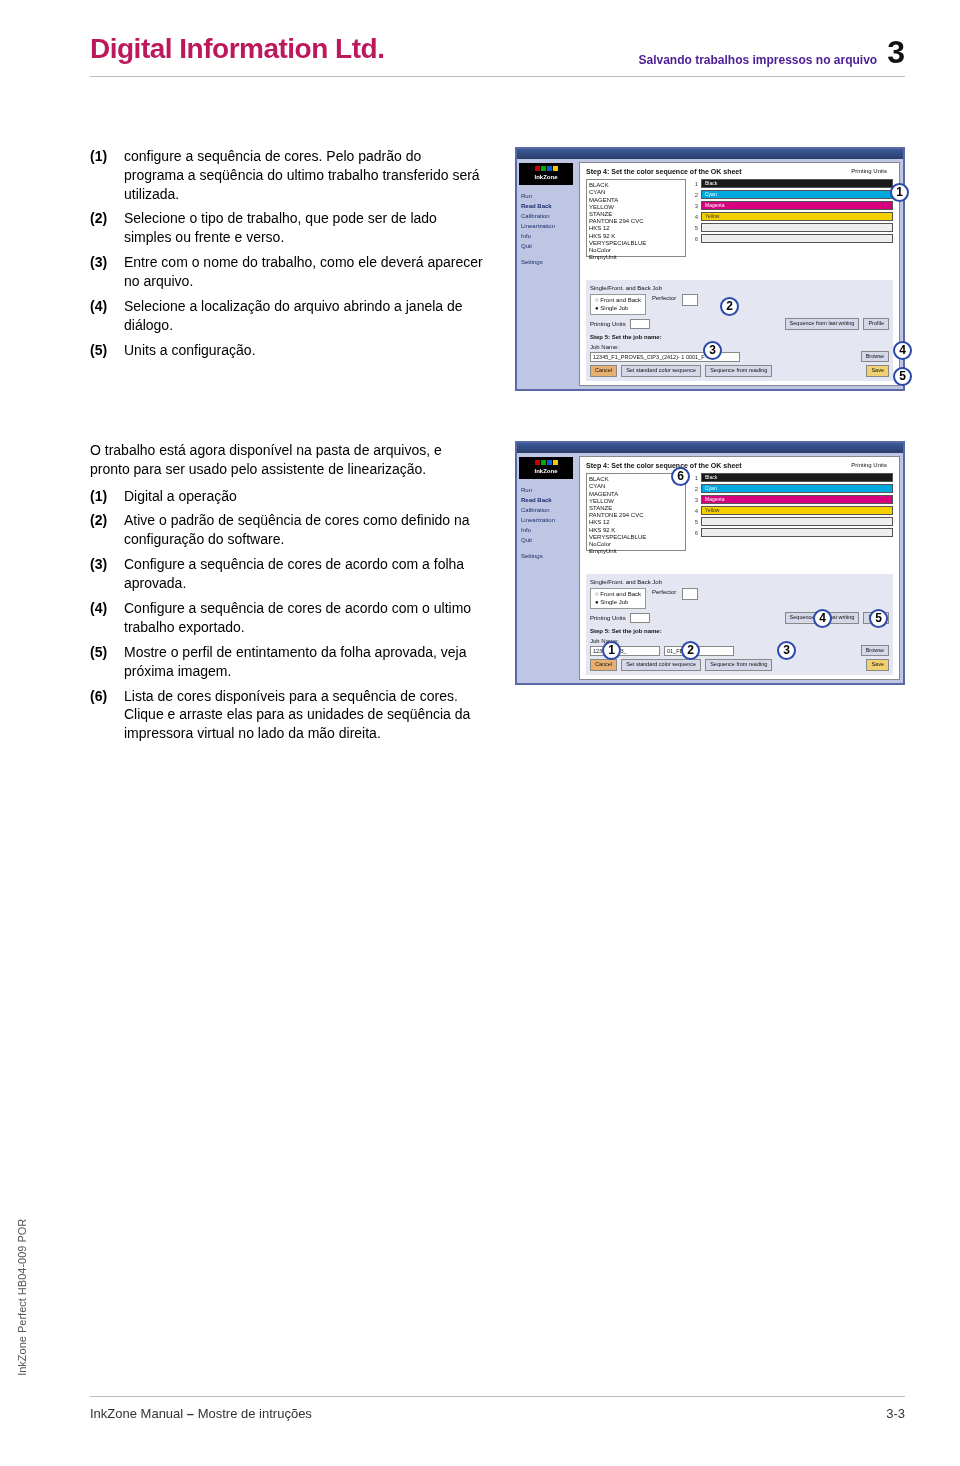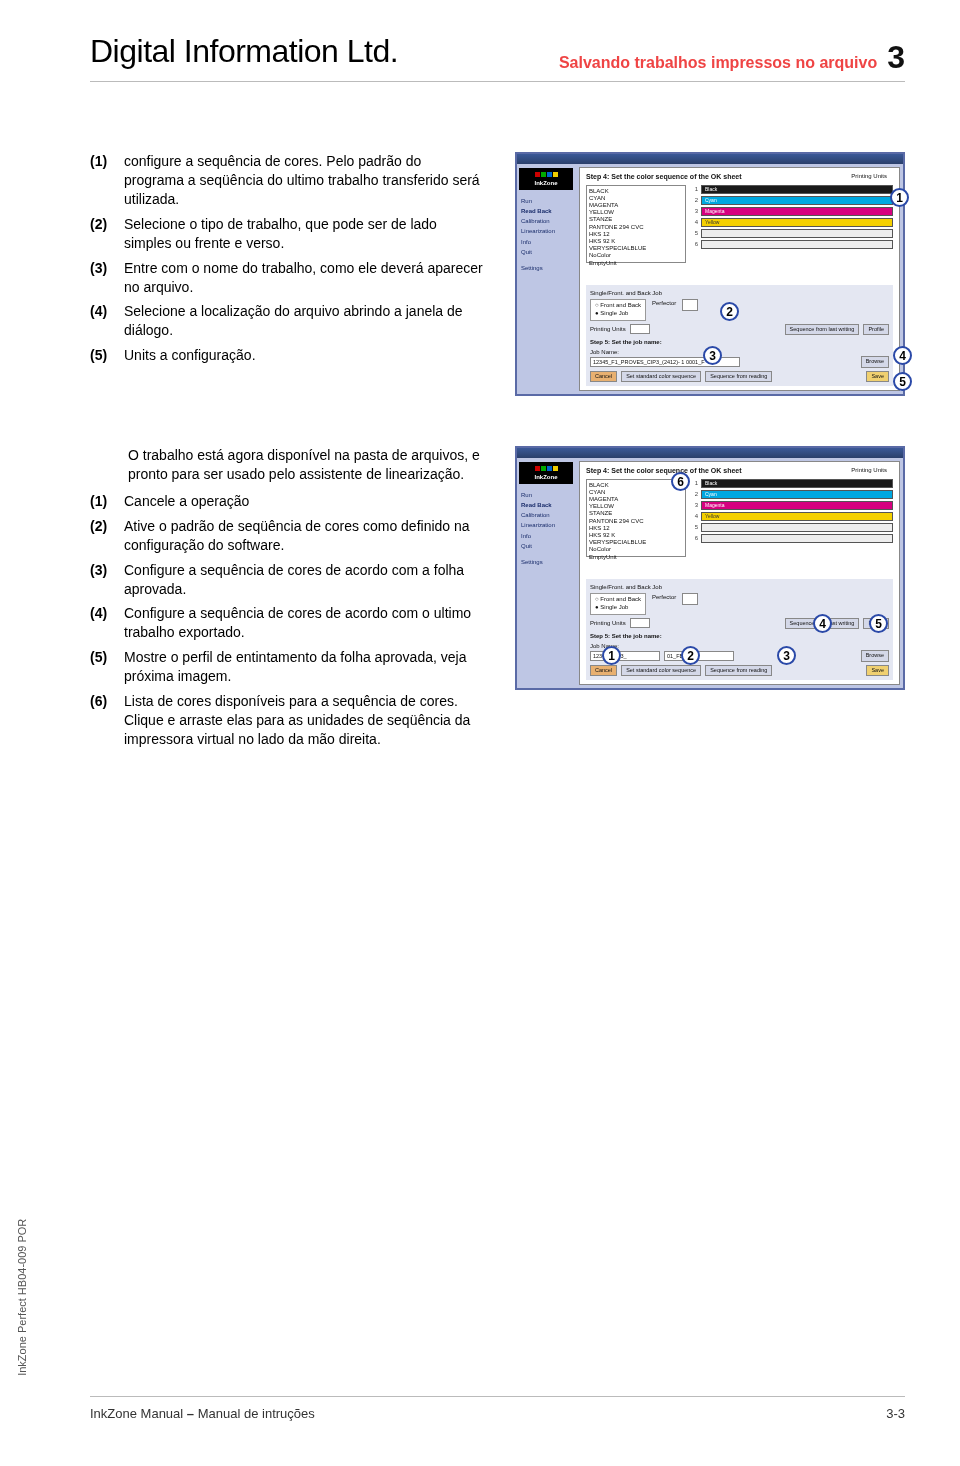--- a/index.html
+++ b/index.html
@@ -20,35 +20,35 @@
   }
   .header {
     display: flex;
     justify-content: space-between;
     align-items: flex-end;
     border-bottom: 1px solid #bbb;
     padding-bottom: 8px;
     margin-bottom: 70px;
   }
   .logo {
-    font-size: 32px;
-    font-weight: normal;
-    color: #000000;
+    font-size: 28px;
+    font-weight: bold;
+    color: #be185d;
     letter-spacing: -0.5px;
     white-space: nowrap;
   }
   .header-right {
     text-align: right;
     display: flex;
     align-items: flex-end;
     gap: 10px;
   }
   .header-text {
-    color: #ef4444;
-    font-size: 16px;
+    color: #4c1d95;
+    font-size: 12px;
     line-height: 1.35;
   }
   .header-text .title-line { font-weight: bold; }
   .chapter-num {
     font-size: 32px;
     font-weight: bold;
     color: #111;
     line-height: 1;
   }
   .content-row {
@@ -64,21 +64,21 @@
     display: flex;
     gap: 8px;
     margin-bottom: 6px;
   }
   .list-item .marker {
     font-weight: bold;
     flex-shrink: 0;
     width: 26px;
   }
   .list-text { flex: 1; }
-  .para { margin-bottom: 8px; margin-left: 38px; }
+  .para { margin-bottom: 8px; }
 
   
   .mock {
     border: 2px solid #5a6aa6;
     background: #bec6e4;
     width: 390px;
     position: relative;
     font-size: 7px;
     color: #111;
   }
@@ -396,21 +396,21 @@
       </div>
     </div>
   </div>
 
   <div class="content-row">
     <div class="text-col">
       <p class="para">O trabalho está agora disponível na pasta de arquivos, e pronto para ser usado pelo assistente de linearização.</p>
       <ul class="list">
         <li class="list-item">
             <span class="marker">(1)</span>
-            <span class="list-text">Cancele a operação</span>
+            <span class="list-text">Digital a operação</span>
           </li>
         <li class="list-item">
             <span class="marker">(2)</span>
             <span class="list-text">Ative o padrão de seqüência de cores como definido na configuração do software.</span>
           </li>
         <li class="list-item">
             <span class="marker">(3)</span>
             <span class="list-text">Configure a sequência de cores de acordo com a folha aprovada.</span>
           </li>
         <li class="list-item">
@@ -536,17 +536,17 @@
         <div class="callout" style="top:198px; left:164px">2</div>
         <div class="callout" style="top:198px; left:260px">3</div>
       </div>
     </div>
   </div>
 
   <div class="side-text">InkZone Perfect HB04-009 POR</div>
 
   <div class="footer">
     <div class="ft-left">
-      <span>InkZone Manual</span><b> – </b><span>Manual de intruções</span>
+      <span>InkZone Manual</span><b> – </b><span>Mostre de intruções</span>
     </div>
     <div class="ft-right">3-3</div>
   </div>
 </div>
 
 </body></html>

